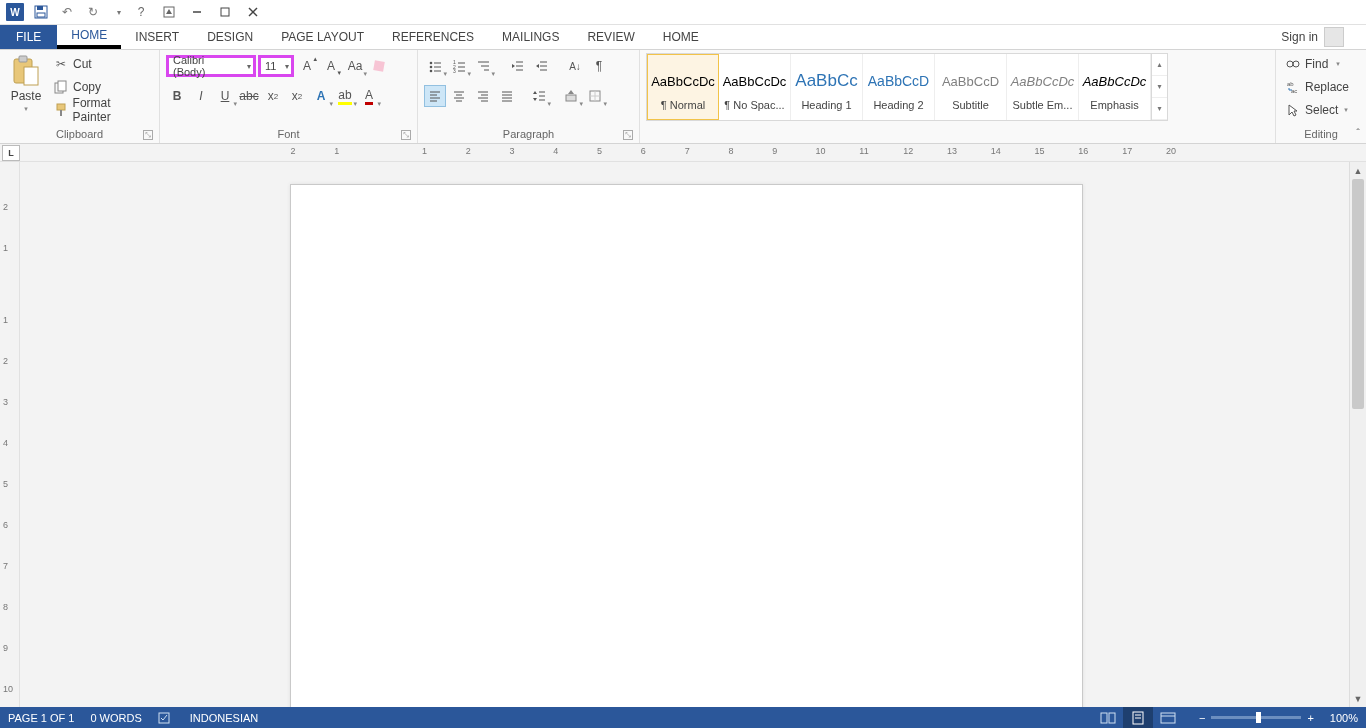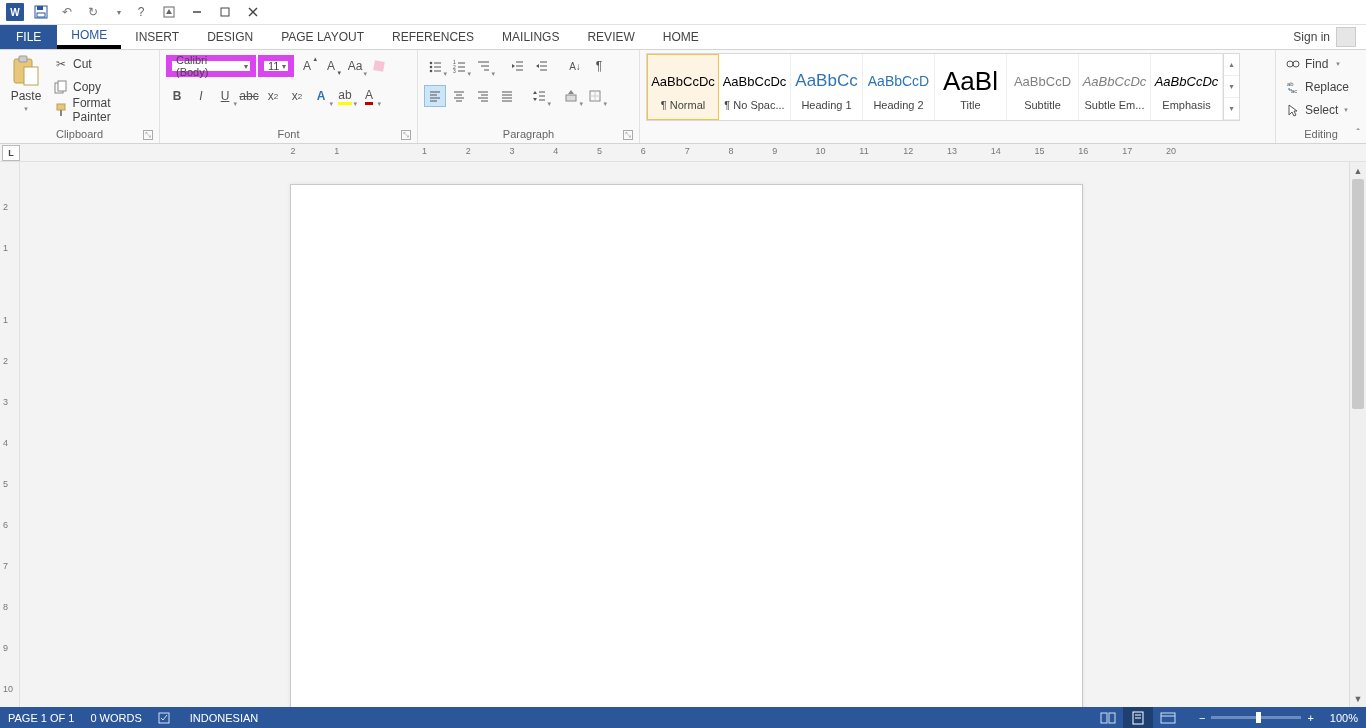--- a/index.html
+++ b/index.html
@@ -10,36 +10,36 @@
 .qat-icon { width: 22px; height: 20px; display: flex; align-items: center; justify-content: center; color: #2b579a; }
 .app-icon { width: 18px; height: 18px; background: #2b579a; color: #fff; display:flex; align-items:center; justify-content:center; font-size:10px; font-weight:bold; border-radius:1px; }
 .titlebar-center { flex: 1; text-align: center; font-size: 12px; color: #666; }
 .titlebar-right { display: flex; align-items: center; gap: 6px; padding-right: 4px; }
 .win-btn { width: 22px; height: 20px; display:flex; align-items:center; justify-content:center; color:#666; }
 
 .tabs-row { height: 25px; background: #fff; display: flex; align-items: stretch; border-bottom: 1px solid #d4d4d4; }
 .tab { padding: 0 14px; display:flex; align-items:center; font-size: 12px; color: #444; cursor: default; }
 .tab.file { background: #2b579a; color: #fff; padding: 0 16px; }
 .tab.active { color: #2b579a; border-bottom: 4px solid #000000; }
-.tabs-right { margin-left: auto; display:flex; align-items:center; gap:6px; padding-right:10px;justify-content:flex-end; }
+.tabs-right { margin-left: auto; display:flex; align-items:center; gap:6px; padding-right:22px;justify-content:flex-end; }
 .signin { font-size:12px; color:#444; }
 .avatar { width:20px; height:20px; background:#e6e6e6; border:1px solid #ccc; }
 
 .ribbon { height: 94px; background: #f9f9f9; border-bottom: 1px solid #d4d4d4; display: flex; position: relative; }
 .group { border-right: 1px solid #e1e1e1; display:flex; flex-direction:column; padding: 3px 6px 1px 6px; }
 .group-body { flex:1; display:flex; align-items:flex-start; gap:4px; }
 .group-label { text-align:center; font-size:11px; color:#666; height:16px; line-height:16px; position:relative; }
 .dlg-launcher { position:absolute; right:0; bottom:2px; width:10px; height:10px; border:1px solid #aaa; font-size:7px; display:flex; align-items:center; justify-content:center; color:#888; }
 .big-btn { display:flex; flex-direction:column; align-items:center; gap:2px; padding: 2px 4px; }
 .big-btn .icn { width:32px; height:32px; display:flex; align-items:center; justify-content:center; }
 .small-stack { display:flex; flex-direction:column; gap:1px; }
 .small-btn { display:flex; align-items:center; gap:4px; padding: 1px 3px; height:22px; }
 .small-btn .icn { width:16px; height:16px; display:flex; align-items:center; justify-content:center; color:#555; }
 .row-controls { display:flex; align-items:center; gap:2px; height:26px; }
-.font-combo { border:6px solid #d946ef; background:#fff; height:22px; font-size:11px; padding:0 14px 0 4px; position:relative; display:flex; align-items:center; }
+.font-combo { border:3px solid #d946ef; background:#fff; height:22px; font-size:11px; padding:0 14px 0 4px; position:relative; display:flex; align-items:center; }
 .font-combo .dd { position:absolute; right:2px; top:50%; transform:translateY(-50%); font-size:8px; color:#666; }
 .tool-btn { width:22px; height:22px; display:flex; align-items:center; justify-content:center; color:#555; position:relative; }
 .tool-btn.ddn::after { content:"▾"; font-size:7px; color:#888; position:absolute; right:-1px; bottom:-1px; }
 .tool-btn.selected { background:#cde6f7; border:1px solid #92c0e0; }
 .styles-gallery { display:flex; align-items:stretch; gap:0; border:1px solid #d9d9d9; background:#fff; height:68px; }
 .style-item { width:72px; border-right:1px solid #eee; display:flex; flex-direction:column; align-items:center; justify-content:center; padding:2px; }
 .style-item.sel { border:1px solid #f2c348; background:#fdf4e3; }
 .style-preview { font-size:13px; color:#333; height:36px; display:flex; align-items:center; }
 .style-name { font-size:11px; color:#444; white-space:nowrap; overflow:hidden; text-overflow:ellipsis; max-width:68px; }
 .gallery-scroll { width:16px; display:flex; flex-direction:column; border-left:1px solid #d9d9d9; }
@@ -349,24 +349,20 @@
             <div class="style-preview" style="color: rgb(0, 0, 0); font-size: 13px;">AaBbCcDc</div>
             <div class="style-name">¶ No Spac...</div>
           </div>
           <div class="style-item">
             <div class="style-preview" style="color: rgb(46, 116, 181); font-size: 17px;">AaBbCc</div>
             <div class="style-name">Heading 1</div>
           </div>
           <div class="style-item">
             <div class="style-preview" style="color: rgb(46, 116, 181); font-size: 14px;">AaBbCcD</div>
             <div class="style-name">Heading 2</div>
-          </div>
-          <div class="style-item">
-            <div class="style-preview" style="color: rgb(0, 0, 0); font-size: 26px;">AaBl</div>
-            <div class="style-name">Title</div>
           </div>
           <div class="style-item">
             <div class="style-preview" style="color: rgb(128, 128, 128); font-size: 13px;">AaBbCcD</div>
             <div class="style-name">Subtitle</div>
           </div>
           <div class="style-item">
             <div class="style-preview" style="color: rgb(128, 128, 128); font-size: 13px; font-style: italic;">AaBbCcDc</div>
             <div class="style-name">Subtle Em...</div>
           </div>
           <div class="style-item">

